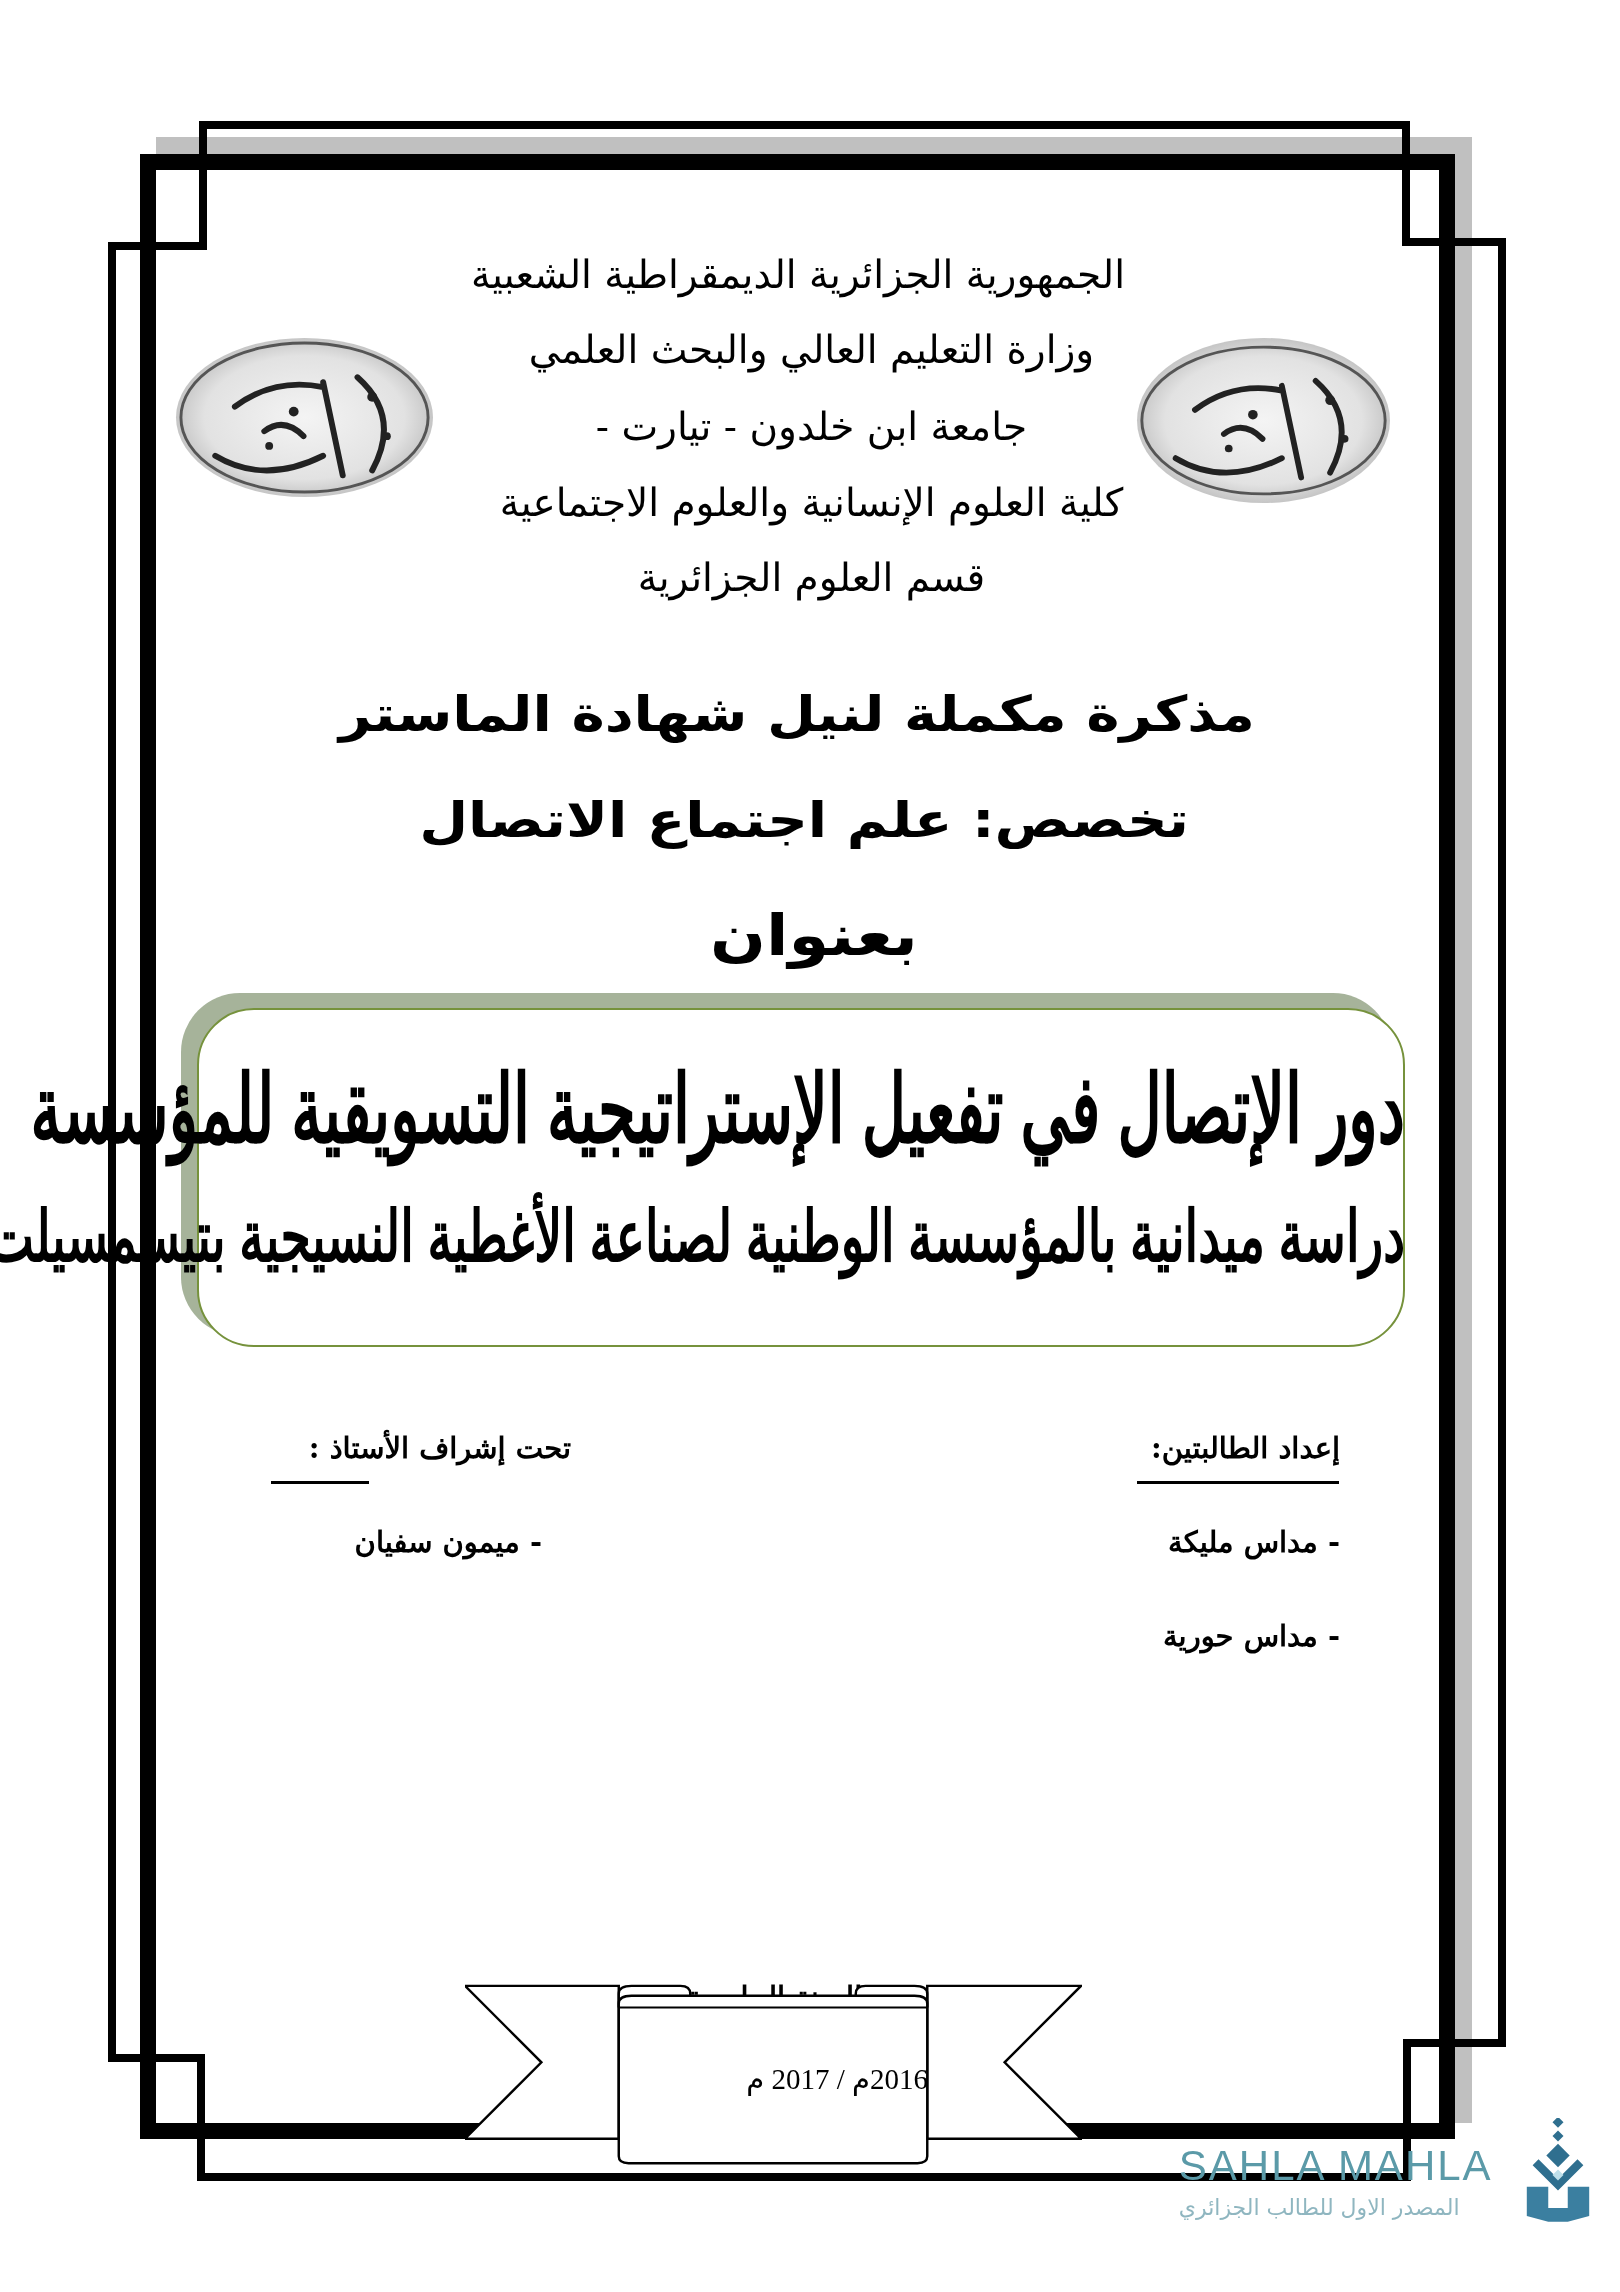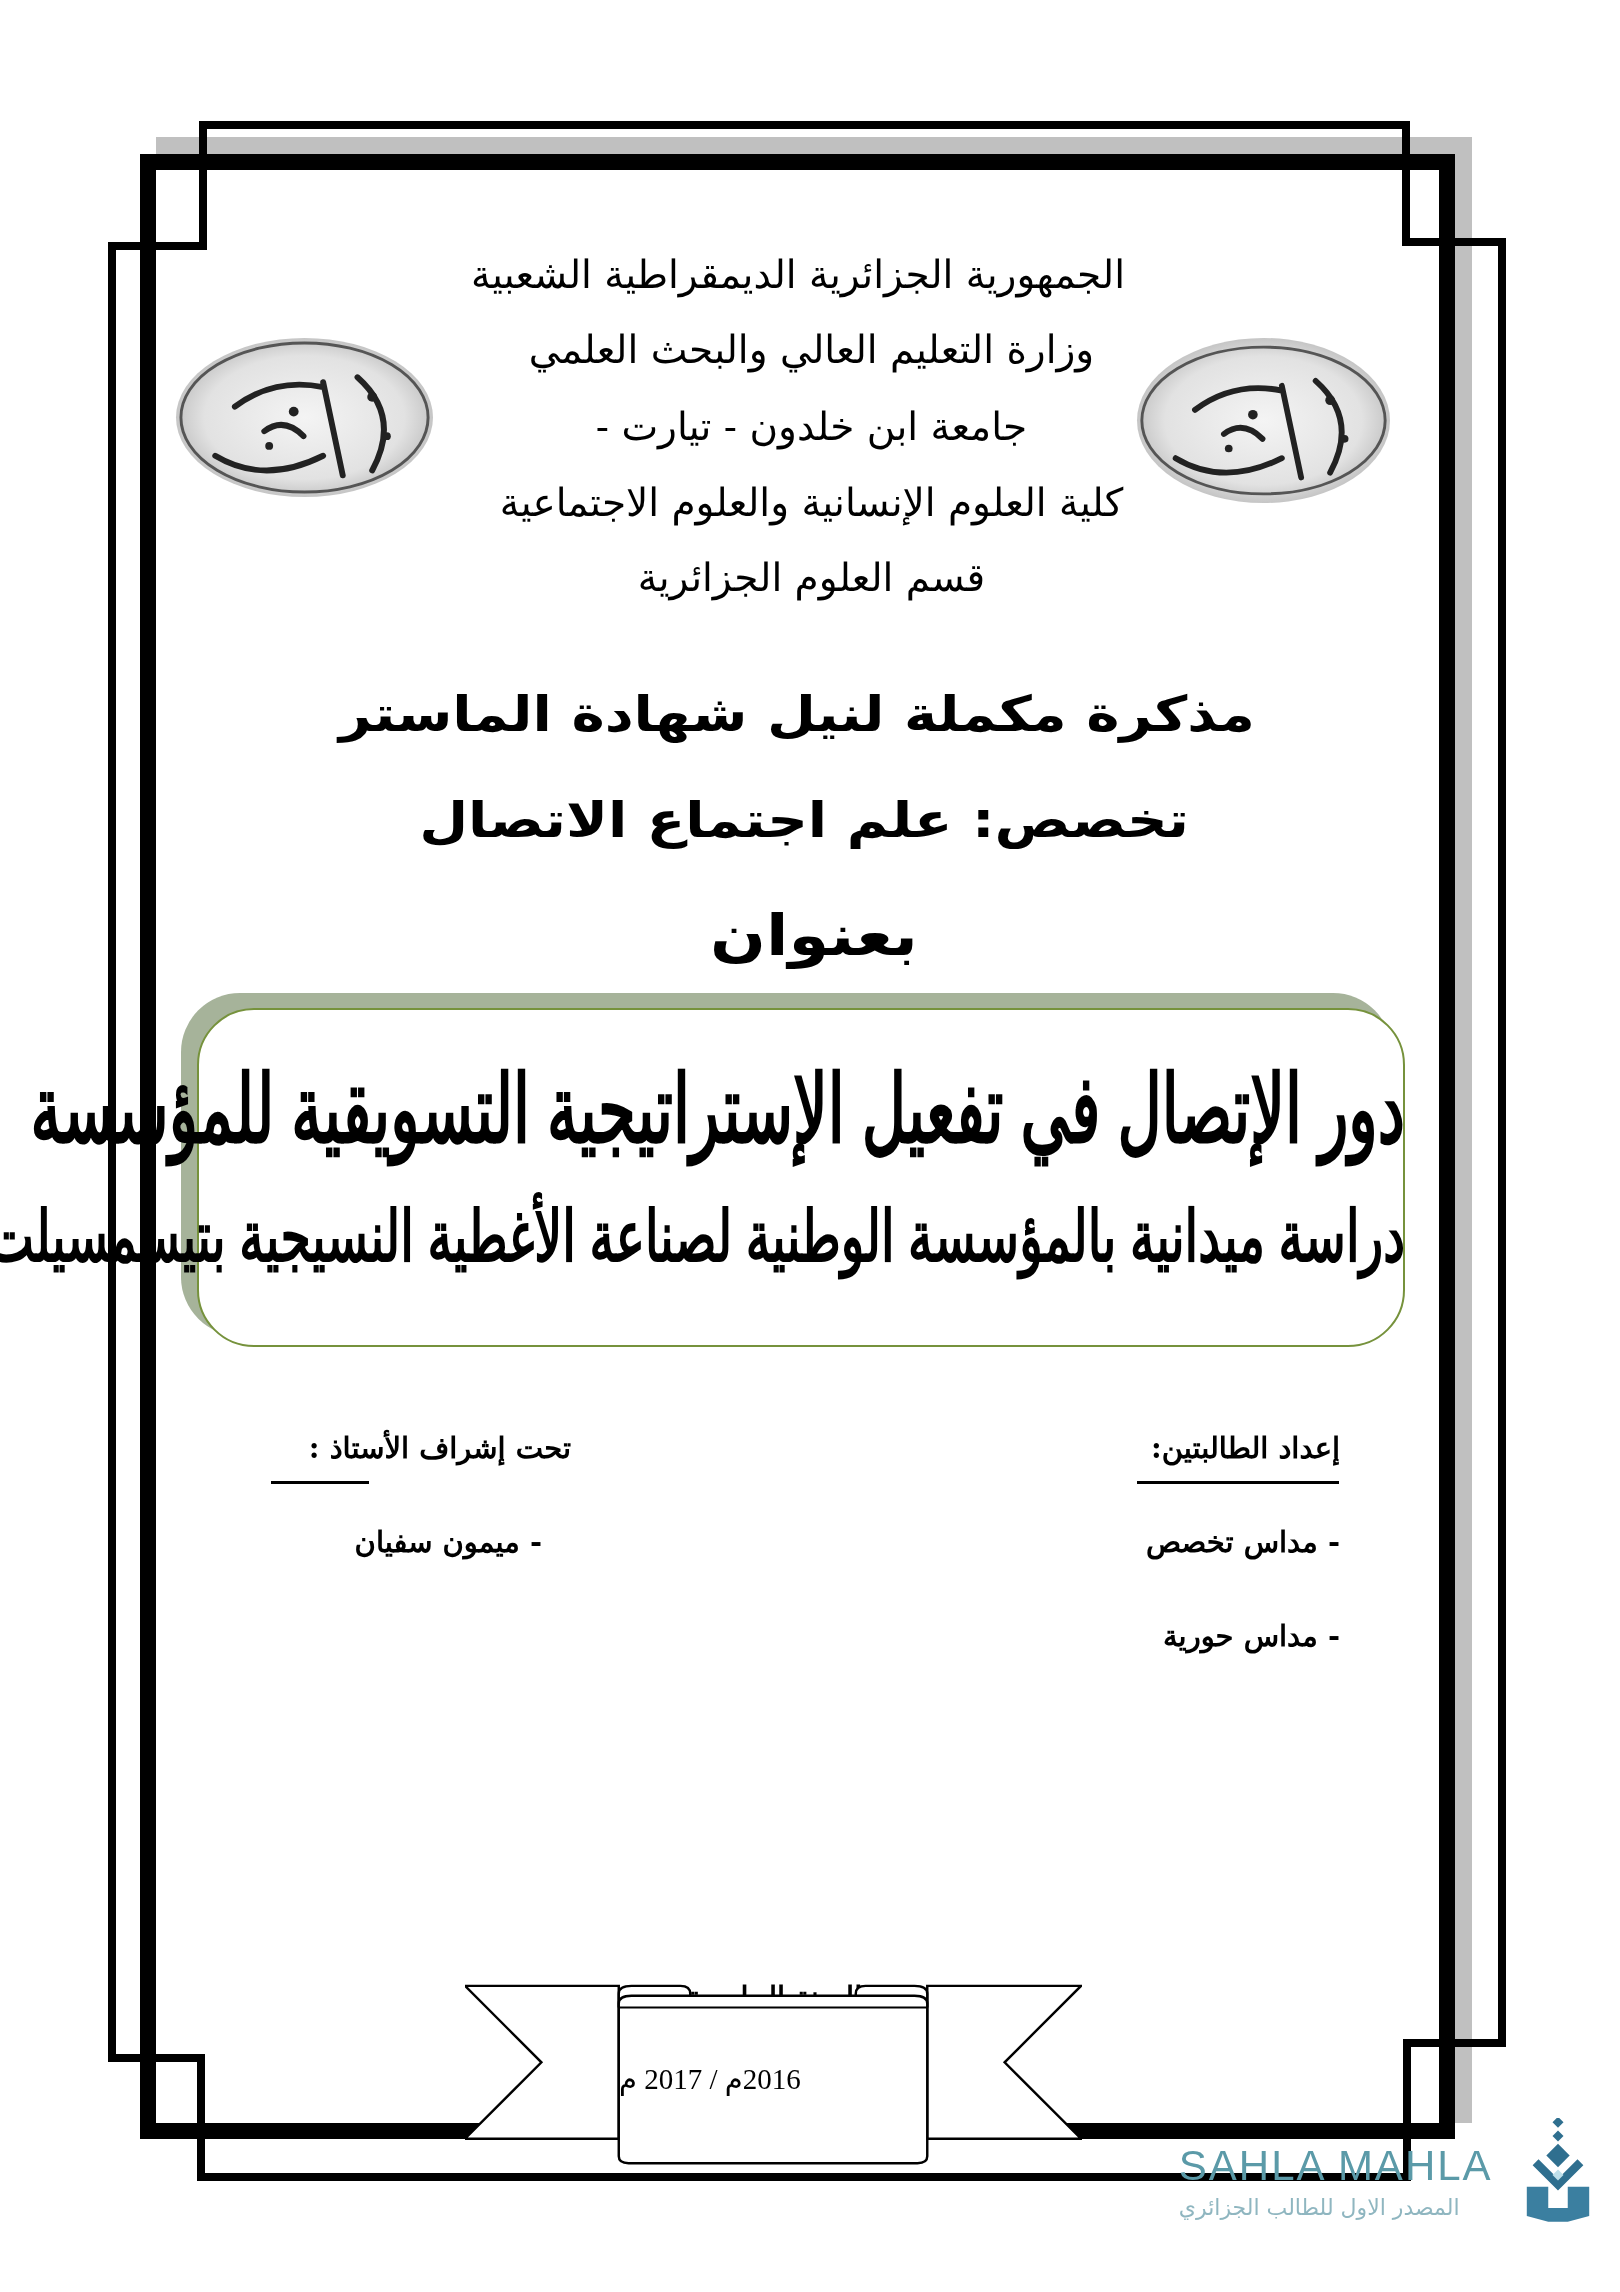--- a/index.html
+++ b/index.html
@@ -95,21 +95,21 @@
 <div class="line-rtl kufi" style="left:608px;width:412px;top:902px;font-size:57px;">بعنوان</div>
 
 <div class="title-shadow"></div>
 <div class="title-box"></div>
 <div class="line-rtl title-main" style="left:197px;width:1208px;top:1073px;">دور الإتصال في تفعيل الإستراتيجية التسويقية للمؤسسة</div>
 <div class="line-rtl title-sub" style="left:197px;width:1208px;top:1209px;">دراسة ميدانية بالمؤسسة الوطنية لصناعة الأغطية النسيجية بتيسمسيلت</div>
 
 <div>
   <div class="name-text" style="right:280px;top:1431px;text-align:right;">إعداد الطالبتين:</div>
   <div class="underline" style="left:1137px;width:202px;top:1481px;"></div>
-  <div class="name-text" style="right:280px;top:1525px;">- مداس تخصص</div>
+  <div class="name-text" style="right:280px;top:1525px;">- مداس مليكة</div>
   <div class="name-text" style="right:280px;top:1619px;margin-left:16px;">- مداس حورية</div>
 </div>
 
 <div>
   <div class="name-text" style="right:1049px;top:1431px;">تحت إشراف الأستاذ :</div>
   <div class="underline" style="left:271px;width:98px;top:1481px;"></div>
   <div class="name-text" style="right:1078px;top:1525px;">- ميمون سفيان</div>
 </div>
 
 <div class="line-rtl name-text" style="left:608px;width:333px;top:1980px;text-align:center;">السنة الجامعية</div>
@@ -120,21 +120,21 @@
     <polygon points="0,6 157,6 157,162 0,162 78,84" fill="#fff" stroke="#000" stroke-width="2.5"></polygon>
 
     <polygon points="629,6 472,6 472,162 629,162 551,84" fill="#fff" stroke="#000" stroke-width="2.5"></polygon>
 
     <path d="M157,28 L157,14 Q157,6 170,6 L220,6 Q230,6 230,14 L230,28" fill="#fff" stroke="#000" stroke-width="2.5"></path>
     <path d="M472,28 L472,14 Q472,6 459,6 L409,6 Q399,6 399,14 L399,28" fill="#fff" stroke="#000" stroke-width="2.5"></path>
 
     <path d="M157,24 Q157,16 170,16 L459,16 Q472,16 472,24 L472,180 Q472,187 462,187 L167,187 Q157,187 157,180 Z" fill="#fff" stroke="#000" stroke-width="2.5"></path>
     <line x1="157" y1="28" x2="472" y2="28" stroke="#000" stroke-width="2"></line>
   </svg>
-  <div style="position:absolute;left:154px;width:309px;top:82px;text-align:left;direction:rtl;font-family:'Liberation Serif',serif;font-size:29px;white-space:nowrap;">2016م / 2017 م</div>
+  <div style="position:absolute;left:154px;width:309px;top:82px;text-align:right;direction:rtl;font-family:'Liberation Serif',serif;font-size:29px;white-space:nowrap;">2016م / 2017 م</div>
 </div>
 
 <div style="position:absolute;left:1127px;top:2142px;width:490px;height:118px;">
   <div class="watermark-text" style="left:7.8px;top:0px;font-size:42px;color:#5b9aa8;">SAHLA MAHLA</div>
   <div class="watermark-text" style="left:7.8px;top:53px;font-size:22px;color:#8fb6c0;direction:rtl;letter-spacing:0;font-family:'DejaVu Sans',sans-serif;">المصدر الاول للطالب الجزائري</div>
   <svg style="position:absolute;left:392px;top:-24.5px;" width="78" height="108" viewBox="0 0 80 110">
     <rect x="36" y="0" width="8" height="8" transform="rotate(45 40 4)" fill="#2f6f8f"></rect>
     <rect x="36" y="14" width="8" height="8" transform="rotate(45 40 18)" fill="#2f6f8f"></rect>
     <polygon points="40,26 52,38 40,50 28,38" fill="#2f6f8f"></polygon>
     <path d="M20 42 L40 62 L60 42 L66 48 L40 74 L14 48 Z" fill="#2f6f8f"></path>

